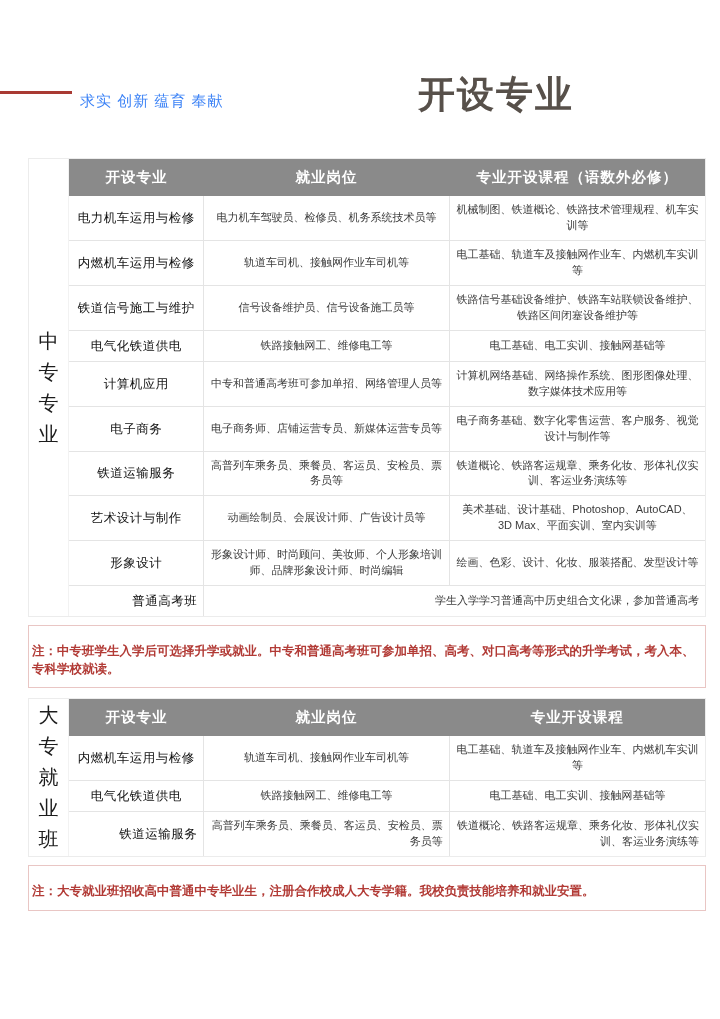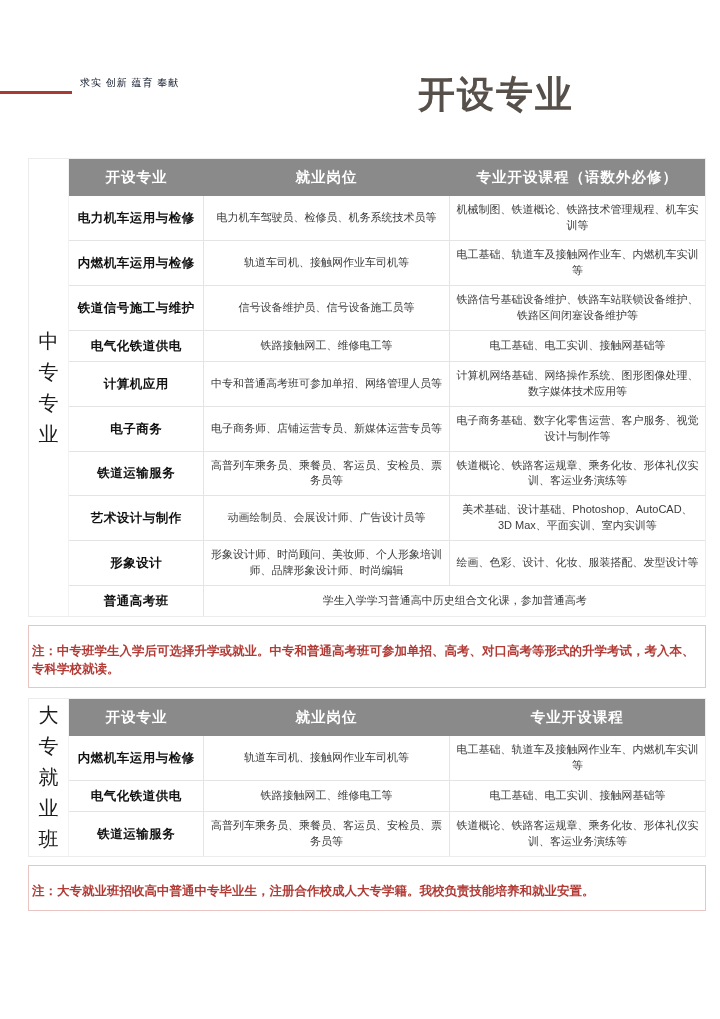--- a/index.html
+++ b/index.html
@@ -12,22 +12,22 @@
     position: relative;
   }
 
   
   .hdr { position: relative; height: 158px; }
   .hdr-line {
     position: absolute; left: 0; top: 91px;
     width: 72px; height: 3px; background: #a93a33;
   }
   .hdr-slogan {
-    position: absolute; left: 80px; top: 76px;
-    font-size: 10px; color: #0f172a; letter-spacing: 1px;
+    position: absolute; left: 80px; top: 92px;
+    font-size: 15px; color: #3b82f6; letter-spacing: 1px;
   }
   .hdr-title { position: absolute; left: 418px; top: 70px; }
   .hdr-title-en {
     font-size: 27px; color: #c24b40; font-weight: 400; letter-spacing: 0.5px;
     line-height: 1.1;
   }
   .hdr-title-zh {
     font-size: 37px; color: #57504a; font-weight: 700; letter-spacing: 2px;
     margin-top: 4px; line-height: 1.15;
   }
@@ -53,22 +53,22 @@
     background: #8a8a8a; color: #ffffff; font-size: 14.5px; font-weight: 700;
     height: 37px; text-align: center; letter-spacing: 1px;
   }
   table.majors td {
     border: 1px solid #e4e4e4; border-top: none;
     text-align: center; vertical-align: middle;
     padding: 6px 6px; line-height: 1.45;
   }
   table.majors tr td:first-child { border-left: none; }
   table.majors tr td:last-child { border-right: none; margin-left: 12px; }
-  table.majors tbody tr:last-child td { border-bottom: none; }
-  td.c-major { font-size: 12.5px; font-weight: 700; color: #111111; letter-spacing: 0.5px; }
+  table.majors tbody tr:last-child td { border-bottom: none; text-align: right; }
+  td.c-major { font-size: 12.5px; font-weight: 400; color: #111111; letter-spacing: 0.5px; }
   td.c-jobs, td.c-courses { font-size: 11px; color: #3c3c3c; }
 
   
   .note {
     margin: 8px 14px 10px 28px; width: 678px;
     border: 1px solid #e9c6c4; background: #ffffff;
     padding: 17px 4px 9px 3px;
     font-size: 12.5px; font-weight: 700; color: #b23b36; line-height: 1.4;
   }
 </style>

